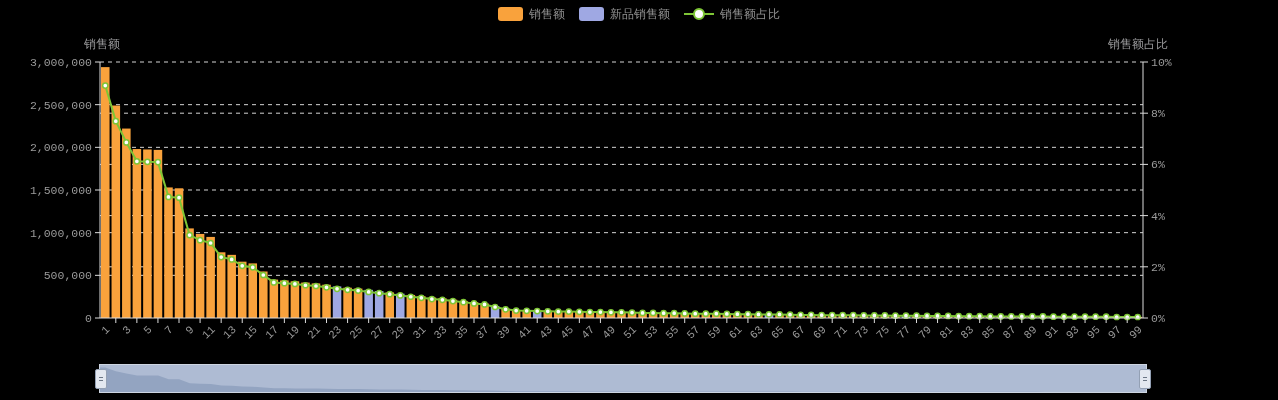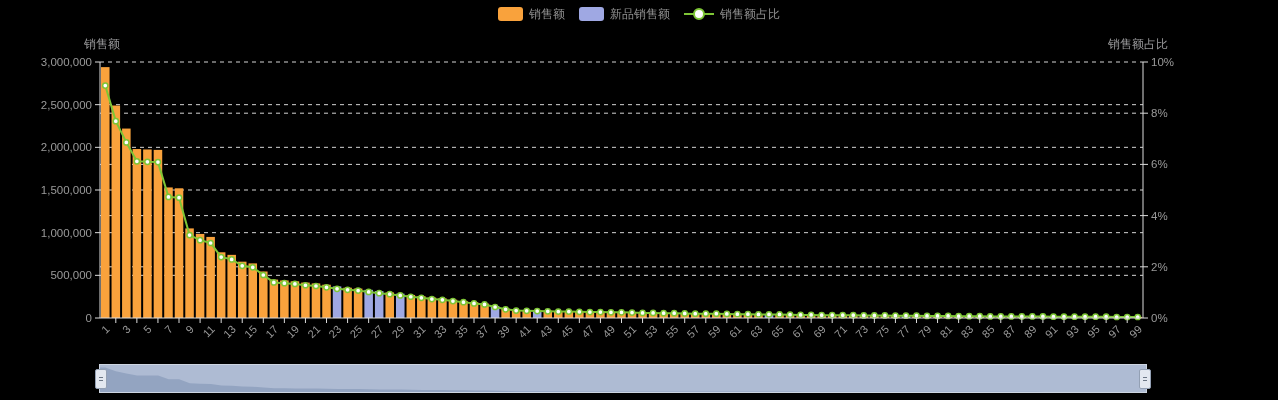--- a/index.html
+++ b/index.html
@@ -1,18 +1,18 @@
 <!DOCTYPE html>
 <html><head>
 <meta charset="utf-8">
 <style>
   html,body{margin:0;padding:0;background:#000;}
   body{width:1278px;height:400px;position:relative;overflow:hidden;
        font-family:"Liberation Sans",sans-serif;}
-  .stage{position:absolute;inset:0;width:1278px;height:400px;}
+  .stage{position:absolute;inset:0;width:1278px;height:400px;font-family:Liberation Mono, monospace;}
 
   
   .legend{position:absolute;top:5px;left:0;width:100%;display:flex;
           justify-content:center;align-items:center;gap:14px;height:18px;}
   .legend-item{display:flex;align-items:center;gap:6px;cursor:pointer;}
   .swatch{width:25px;height:14px;border-radius:3px;display:inline-block;}
   .line-swatch{position:relative;width:30px;height:14px;display:inline-block;}
   .line-swatch .seg{position:absolute;left:0;top:6px;width:30px;height:2px;}
   .line-swatch .dot{position:absolute;left:9px;top:1px;width:8px;height:8px;
           border-radius:50%;background:#fff;border:2px solid #7EC636;}

